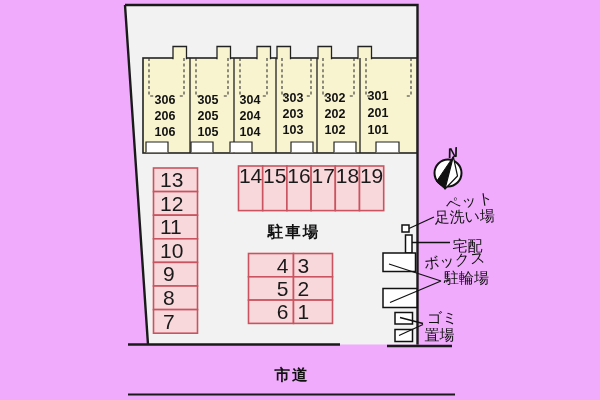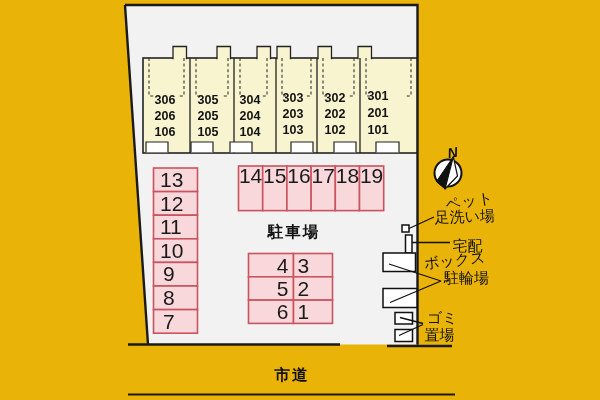--- a/index.html
+++ b/index.html
@@ -1,16 +1,16 @@
 <!DOCTYPE html>
 <html><head>
 <meta charset="utf-8">
 <style>
   html,body{margin:0;padding:0;background:#fff;}
-  .stage{position:relative;width:600px;height:400px;background:#eab308;overflow:hidden;
+  .stage{position:relative;width:600px;height:400px;background:#f0abfc;overflow:hidden;
          font-family:"Liberation Sans","DejaVu Sans",sans-serif;}
   svg{display:block;}
   .pcell{fill:#f9d8dc;stroke:#c9545f;stroke-width:1.6;}
   .pnum{font-size:21px;fill:#1a1a1a;font-family:"Liberation Sans","DejaVu Sans",sans-serif;}
   .roomnum{font-size:12.5px;font-weight:bold;fill:#111;text-anchor:middle;
            font-family:"Liberation Sans","DejaVu Sans",sans-serif;}
   .jlabel{font-size:15px;fill:#111;font-family:"Liberation Sans","DejaVu Sans",sans-serif;}
   .jlabel-bold{font-size:15.5px;font-weight:bold;fill:#111;letter-spacing:2px;
            font-family:"Liberation Sans","DejaVu Sans",sans-serif;}
   .fixture{fill:#ffffff;stroke:#111;stroke-width:1.5;}

